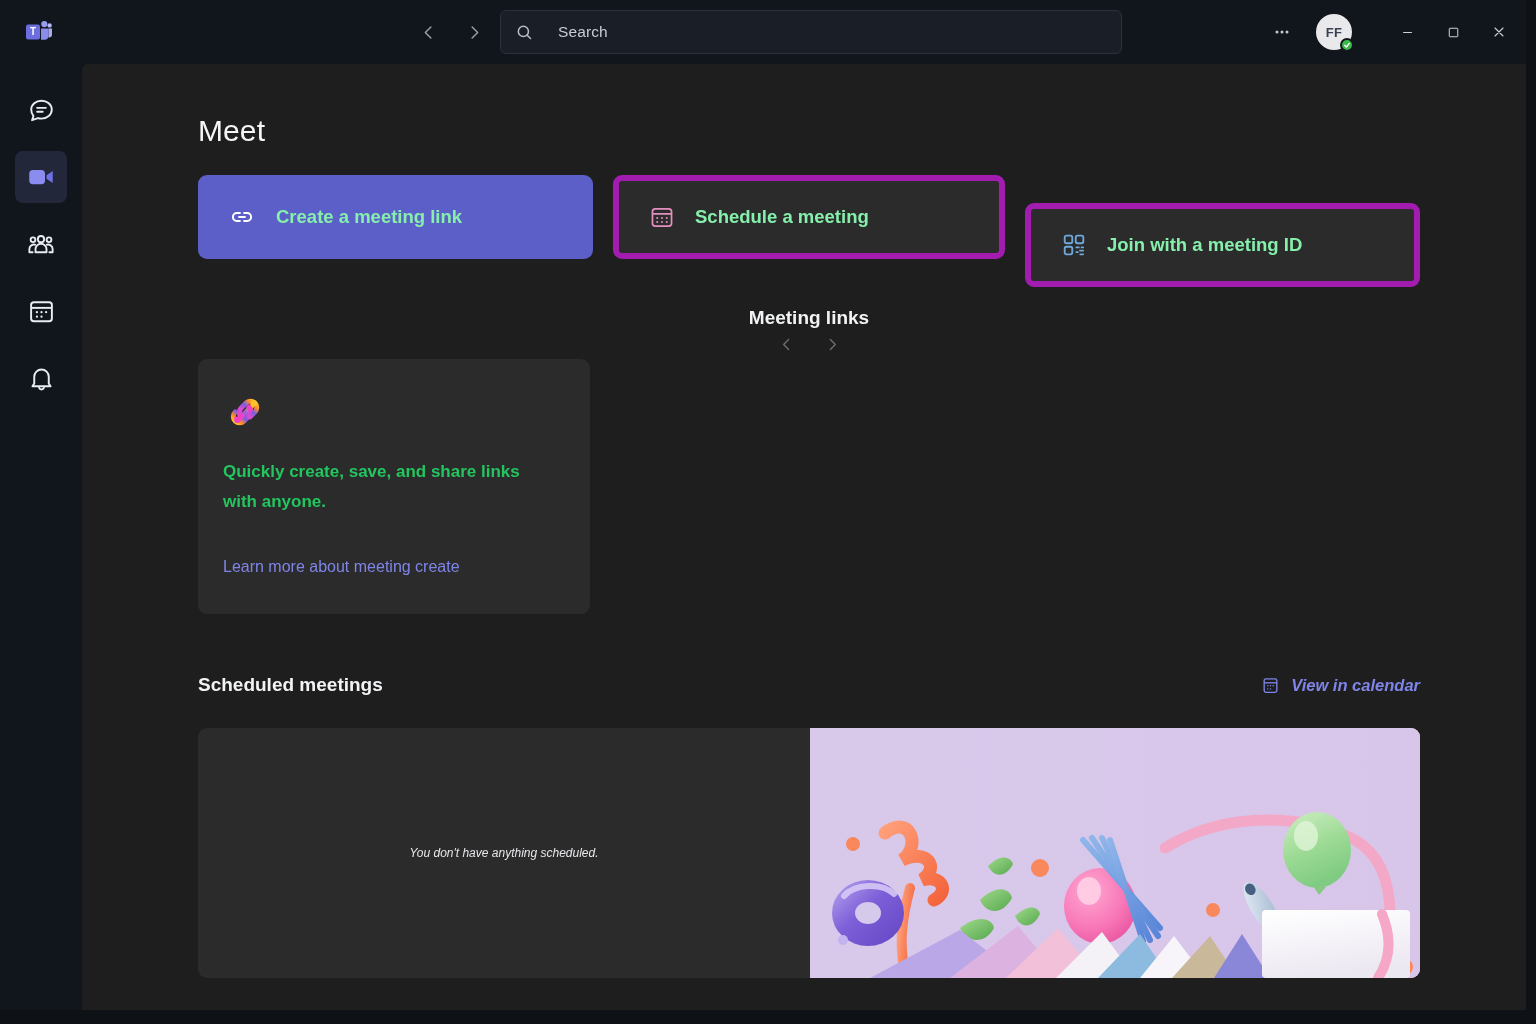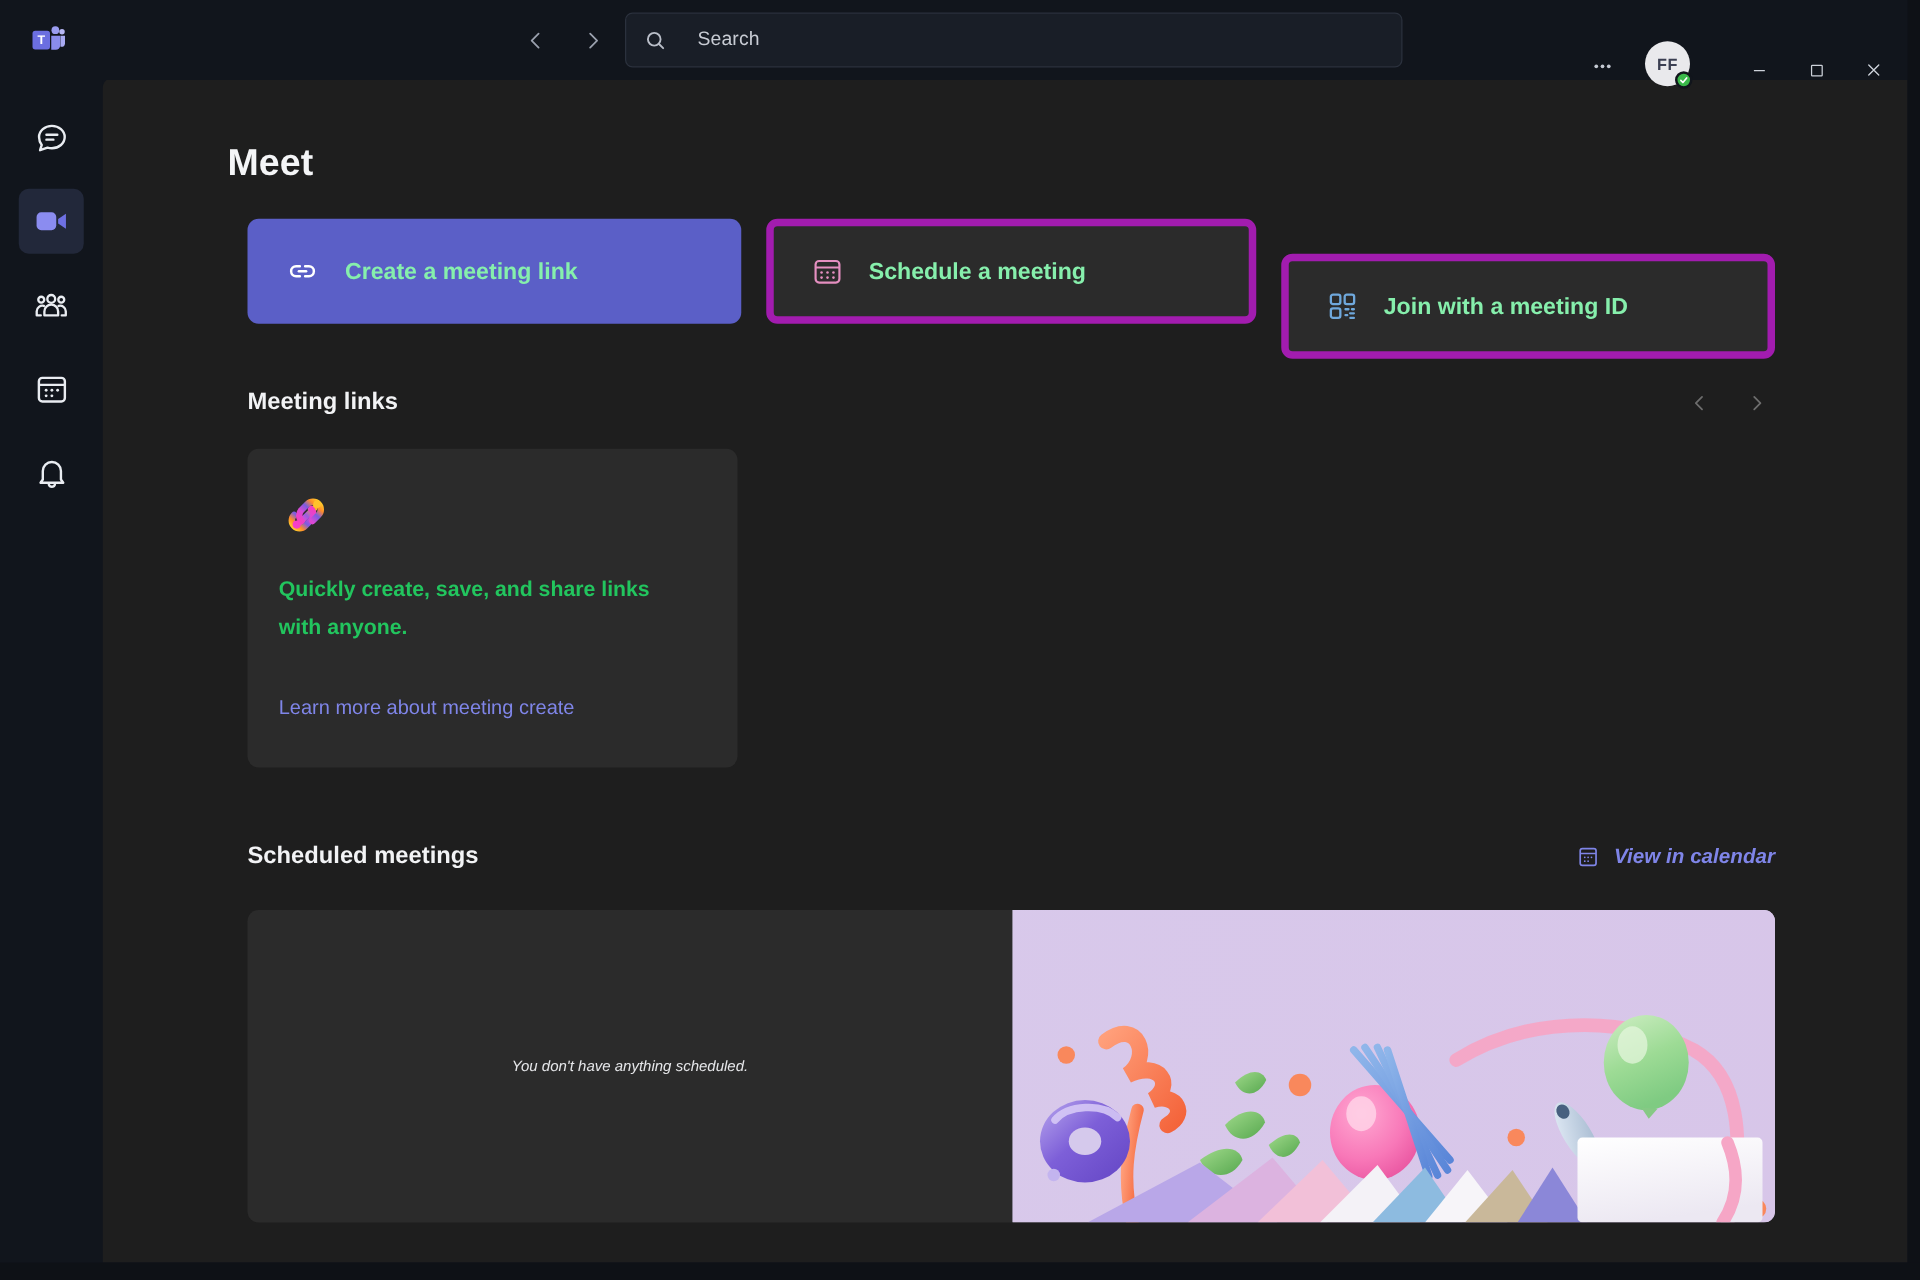--- a/index.html
+++ b/index.html
@@ -78,22 +78,21 @@
     color: #c8ccd4;
     font-size: 15.5px;
     letter-spacing: 0.1px;
   }
 
   .tb-right {
     position: absolute;
     right: 0; top: 0;
     height: 64px;
     display: flex;
-    align-items: flex-start;
-    margin-top: 33px;
+    align-items: center;
   }
   .ellipsis-btn {
     width: 40px; height: 40px;
     display:flex; align-items:center; justify-content:center;
     color: #c4c9d2;
     font-size: 20px;
     letter-spacing: 1.5px;
     border-radius: 4px;
     cursor: pointer;
     margin-right: 14px;
@@ -177,24 +176,24 @@
   .bottom-edge {
     position:absolute;
     left:0; bottom:0;
     width:1536px; height:14px;
     background:#0e1116;
     z-index: 30;
   }
 
   .page-title {
     position: absolute;
-    left: 100px;
+    left: 116px;
     top: 52px;
     font-size: 30px;
-    font-weight: bold;
+    font-weight: normal;
     color: #f4f5f7;
     letter-spacing: 0.1px;
   }
 
   
   .actions {
     position: absolute;
     left: 116px;
     top: 113px;
     display: flex;
@@ -365,21 +364,21 @@
             <rect x="3.4" y="3.4" width="7" height="7" rx="1.6"></rect>
             <rect x="13.6" y="3.4" width="7" height="7" rx="1.6"></rect>
             <rect x="3.4" y="13.6" width="7" height="7" rx="1.6"></rect>
             <path d="M14.2 14.2h2.2M19 14.2h1.4M14.2 18.6h1.3M17.6 17.2h2.8M17.8 20.6h2.6" stroke-linecap="round"></path>
           </svg>
         </span>
         <span>Join with a meeting ID</span>
       </div>
     </div>
 
-    <div class="section-head" style="top:245px;">
+    <div class="section-head" style="top:245px;flex-direction:column;">
       <div class="section-title">Meeting links</div>
       <div class="carousel-arrows">
         <div class="carousel-arrow">
           <svg width="17" height="17" viewBox="0 0 24 24" fill="none" stroke="currentColor" stroke-width="2" stroke-linecap="round" stroke-linejoin="round">
               <polyline points="15 5 8 12 15 19"></polyline>
             </svg>
         </div>
         <div class="carousel-arrow">
           <svg width="17" height="17" viewBox="0 0 24 24" fill="none" stroke="currentColor" stroke-width="2" stroke-linecap="round" stroke-linejoin="round">
               <polyline points="9 5 16 12 9 19"></polyline>

